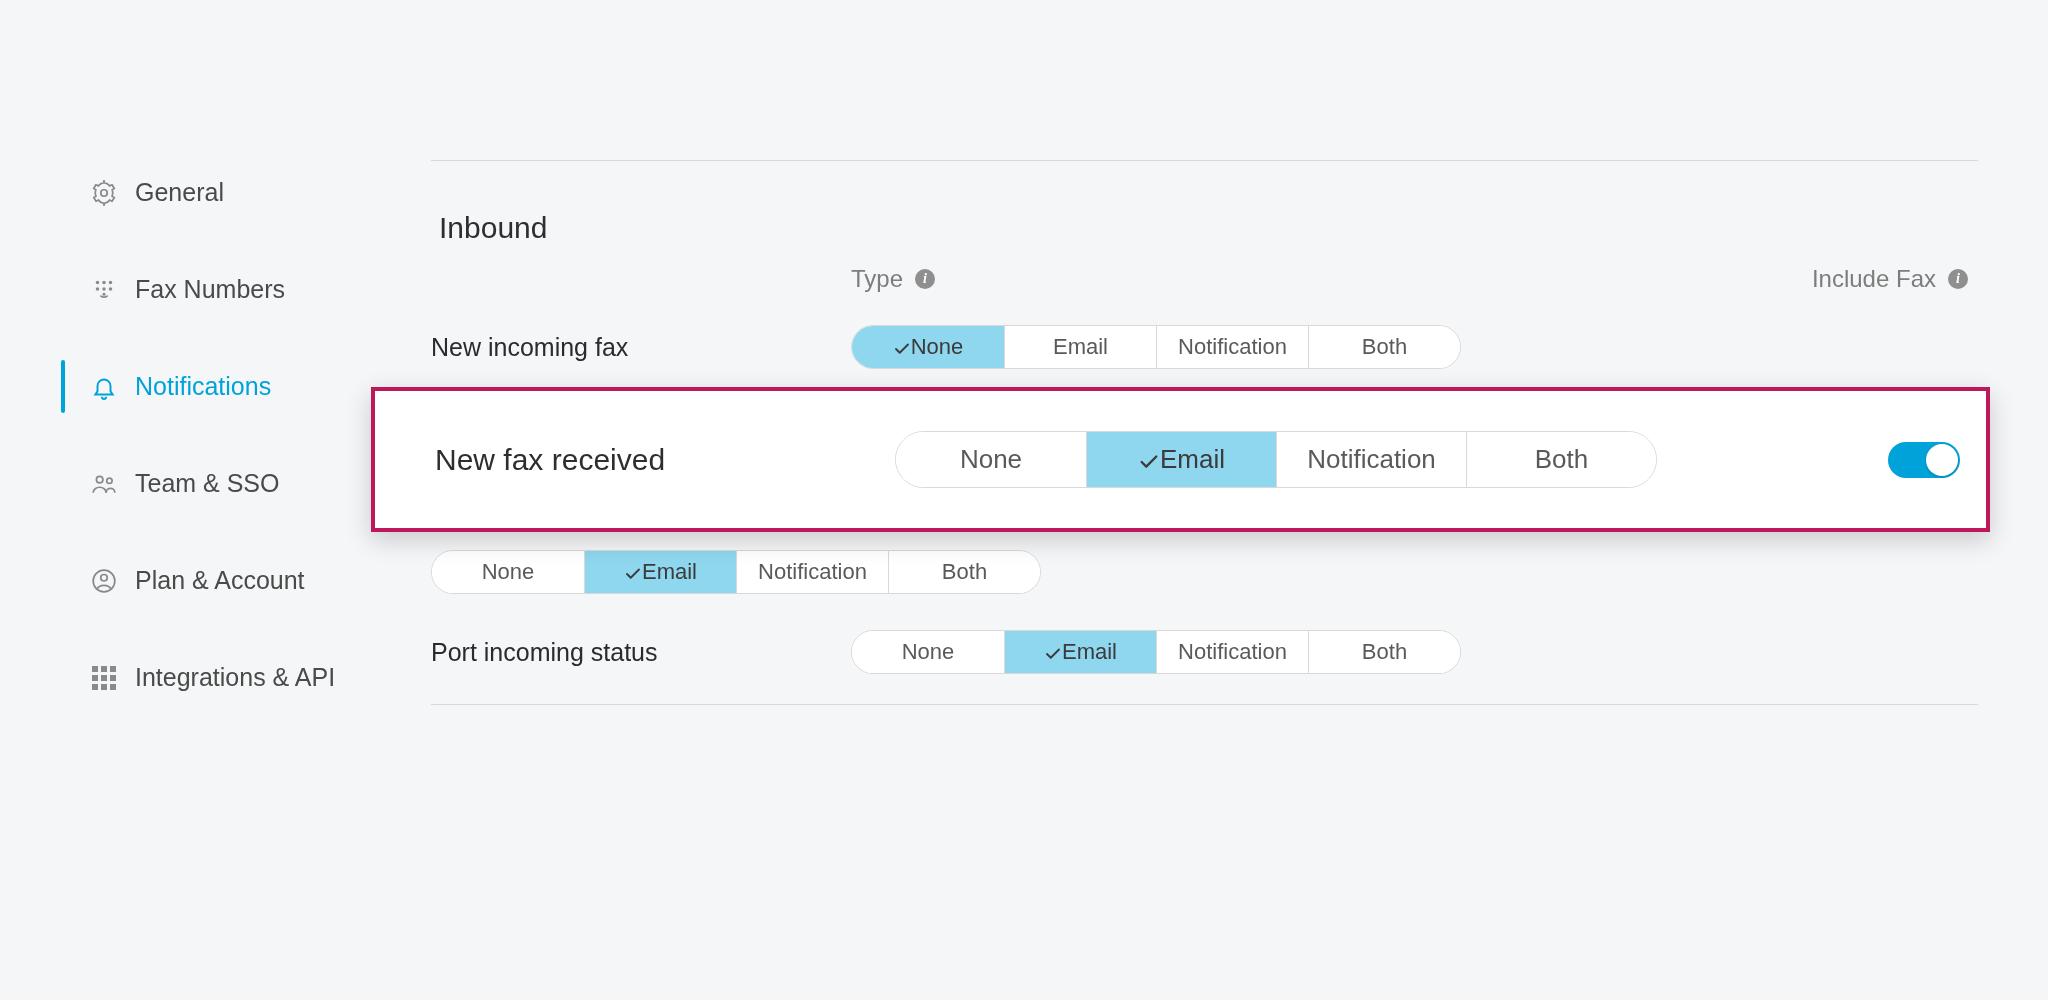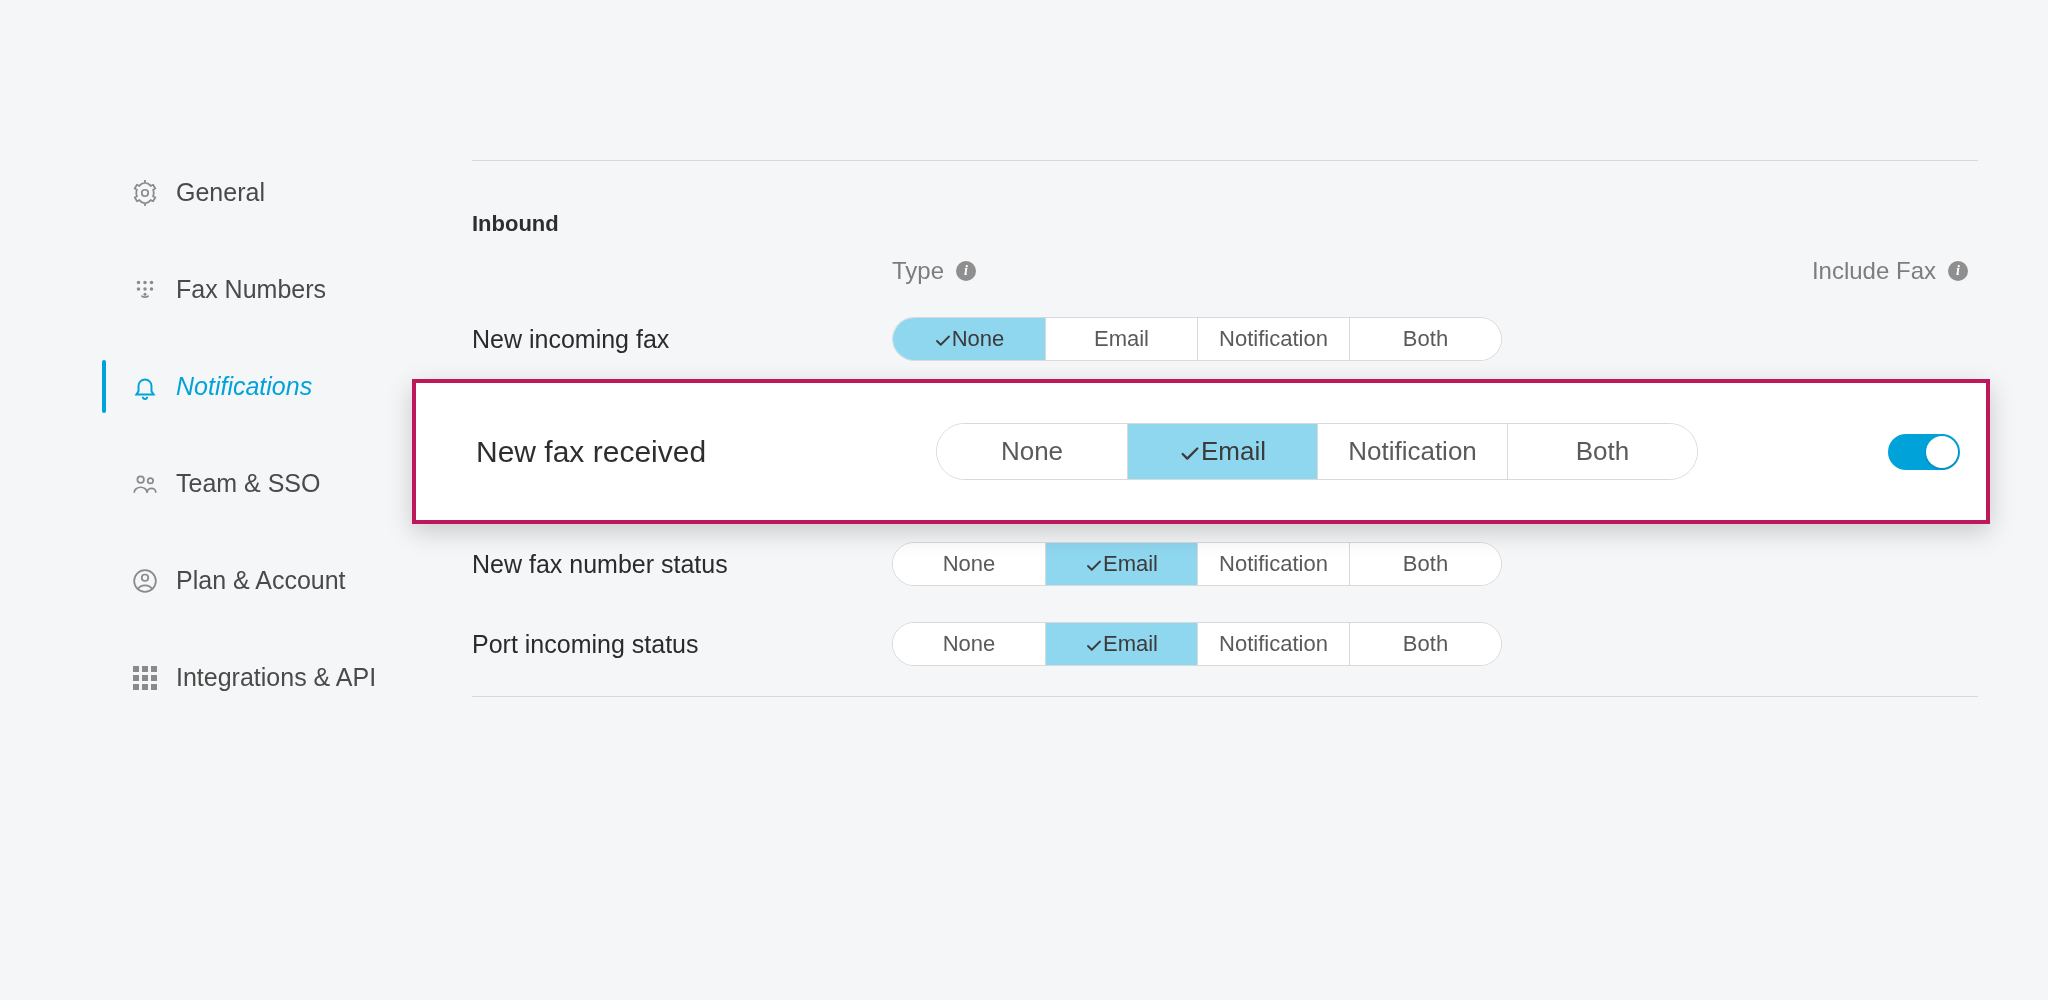--- a/index.html
+++ b/index.html
@@ -17,41 +17,40 @@
     padding: 0;
     width: 2048px;
     height: 1000px;
     font-family: "Segoe UI", "Helvetica Neue", Arial, sans-serif;
     background: var(--bg);
     color: var(--text-mid);
   }
   .app {
     display: flex;
     padding-top: 160px;
-    padding-left: 102px;
+    padding-left: 61px;
   }
   
   .sidebar {
     width: 370px;
     flex: 0 0 auto;
   }
   .side-item {
     display: flex;
     align-items: center;
     gap: 18px;
     font-size: 25px;
     color: var(--text-mid);
     padding: 18px 0 18px 30px;
     cursor: pointer;
     position: relative;
   }
   .side-item + .side-item { margin-top: 32px; }
   .side-item.active {
     color: var(--accent);
-    font-style: italic;
   }
   .side-item.active::before {
     content: "";
     position: absolute;
     left: 0;
     top: 6px;
     bottom: 6px;
     width: 4px;
     background: var(--accent);
     border-radius: 2px;
@@ -72,24 +71,24 @@
     flex: 1 1 auto;
     padding-right: 70px;
     position: relative;
   }
   .hrule {
     border: none;
     border-top: 1px solid var(--border);
     margin: 0;
   }
   .section-title {
-    font-size: 22px;
-    font-weight: 700;
+    font-size: 30px;
+    font-weight: 400;
     color: #2e2e2e;
-    margin: 50px 0 14px 0;
+    margin: 50px 0 14px 8px;
   }
   .table {
     width: 100%;
   }
   .header-row, .setting-row {
     display: grid;
     grid-template-columns: 420px 670px 1fr;
     align-items: center;
   }
   .header-row {
@@ -365,21 +364,20 @@
           </div>
           <div class="toggle-cell">
             <div class="toggle">
               <div class="knob"></div>
             </div>
           </div>
         </div>
       </div>
 
       <div class="setting-row">
-        <div class="setting-label">New fax number status</div>
         <div>
           <div class="segmented">
             <div class="seg">
                 <span>None</span>
               </div>
             <div class="seg selected">
               <span class="check"><svg viewBox="0 0 24 24" fill="none" stroke-width="2.5" stroke-linecap="round" stroke-linejoin="round">
                     <polyline points="4 12 9 17 20 6"></polyline>
                   </svg></span>
               <span>Email</span>

